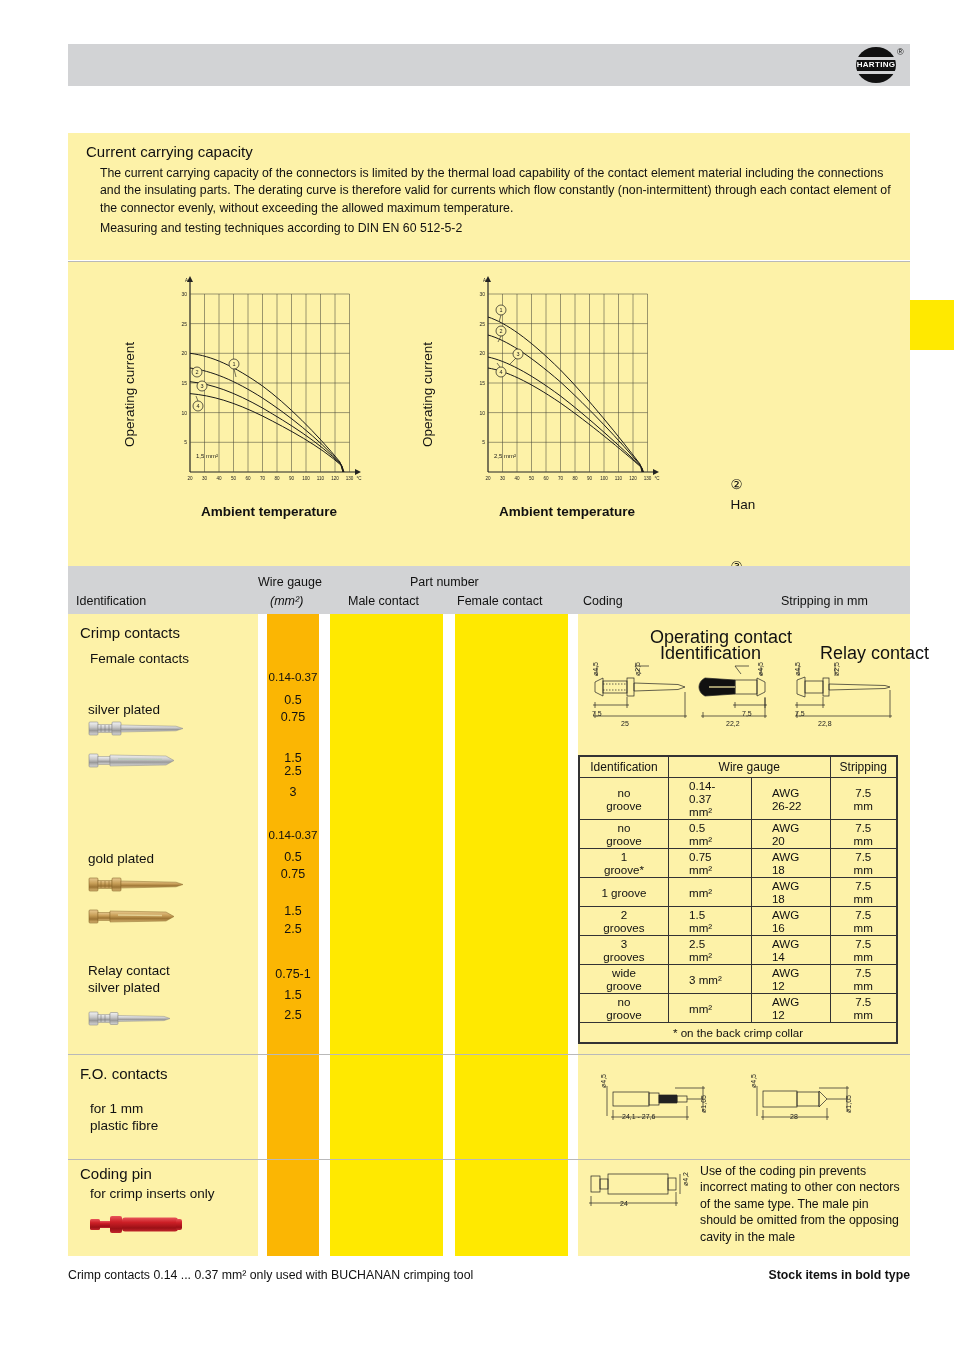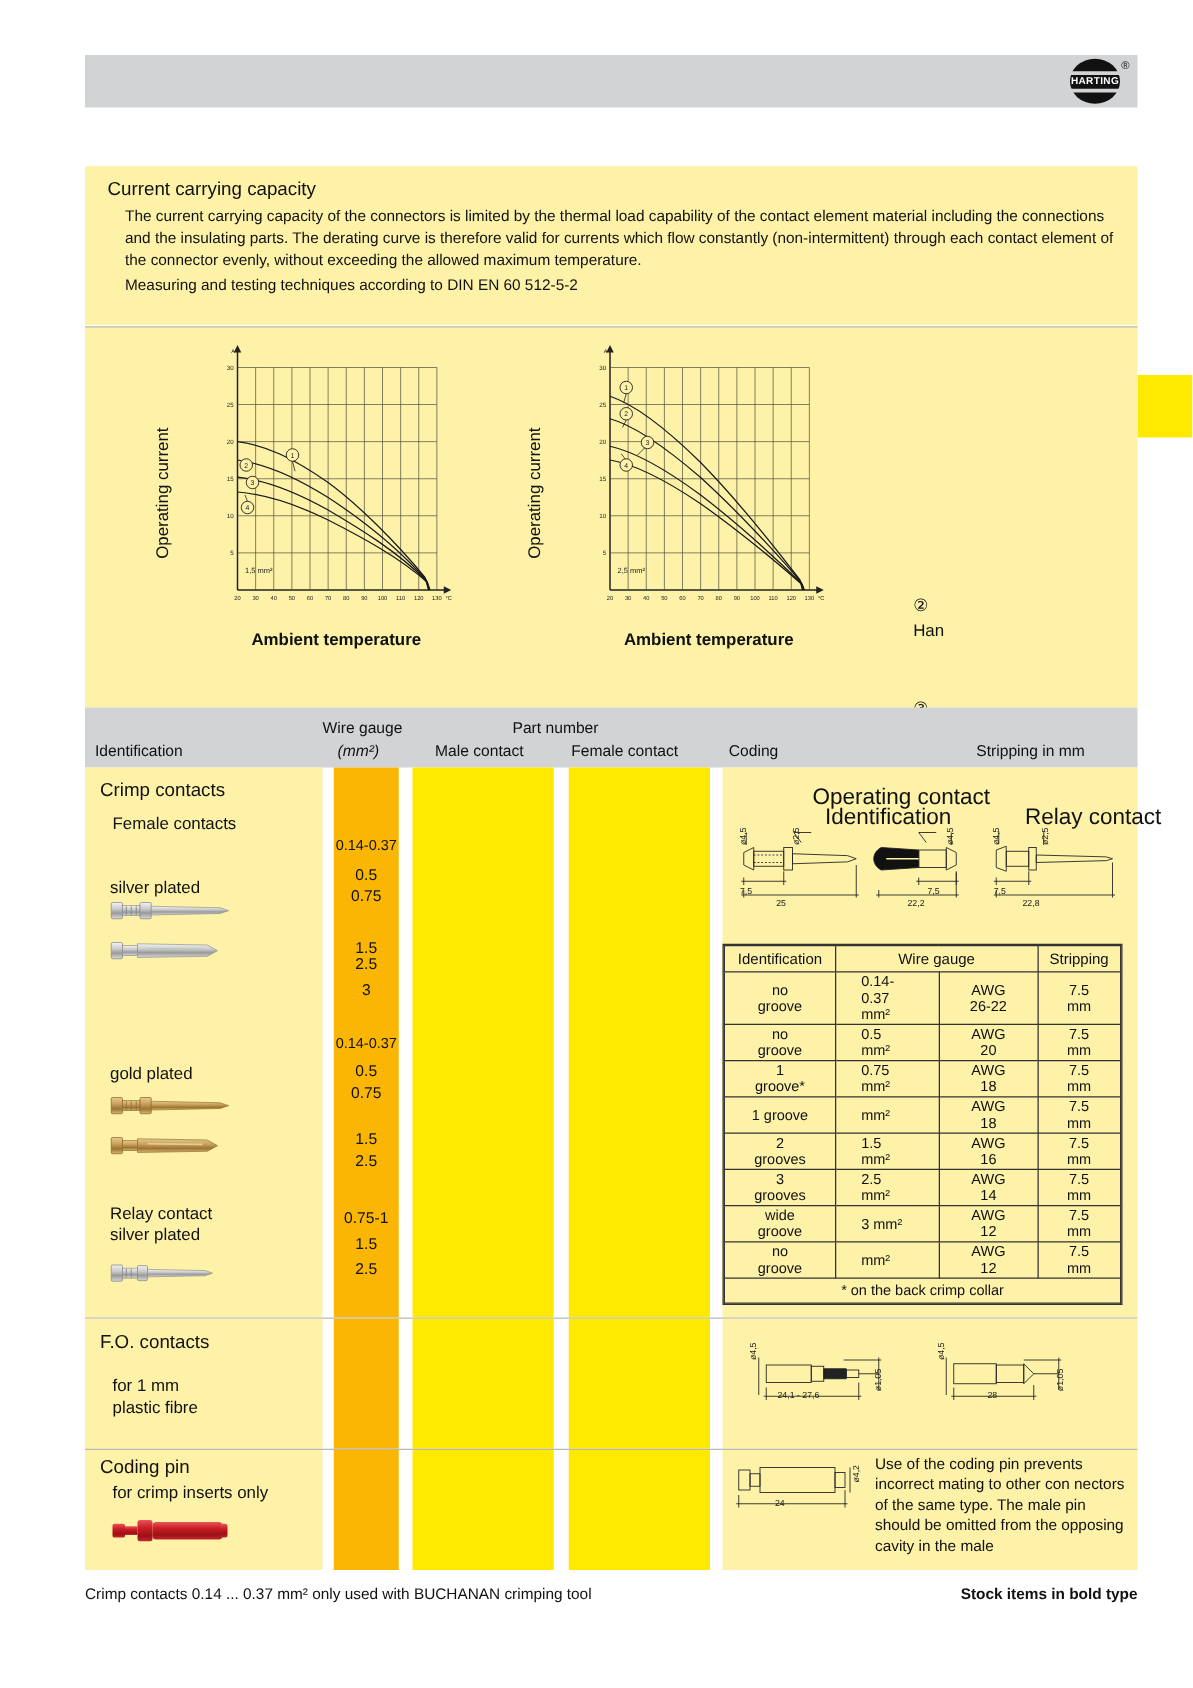--- a/index.html
+++ b/index.html
@@ -126,21 +126,21 @@
     background: #fdf2a8;
     font-size: 11.6px;
   }
   .wgtable table { border-collapse: collapse; width: 100%; }
   .wgtable th, .wgtable td {
     border: 1px solid #333; padding: 1px 20px; font-weight: normal;
   }
   .wgtable th { text-align: center; font-size: 12px; padding: 3px 4px; }
   .wgtable td.ident { text-align: center; }
   .wgtable td.sqmm { }
-  .wgtable td.awg  { text-align: center; }
+  .wgtable td.awg  { text-align: left; }
   .wgtable td.strip{ text-align: center; }
   .wgnote { text-align: center; border: 1px solid #333; border-top: none; padding: 3px; }
 
   
   .codenote {
     position: absolute; left: 700px; top: 1163px;
     width: 205px; font-size: 12.3px; line-height: 1.34;
   }
 
   

